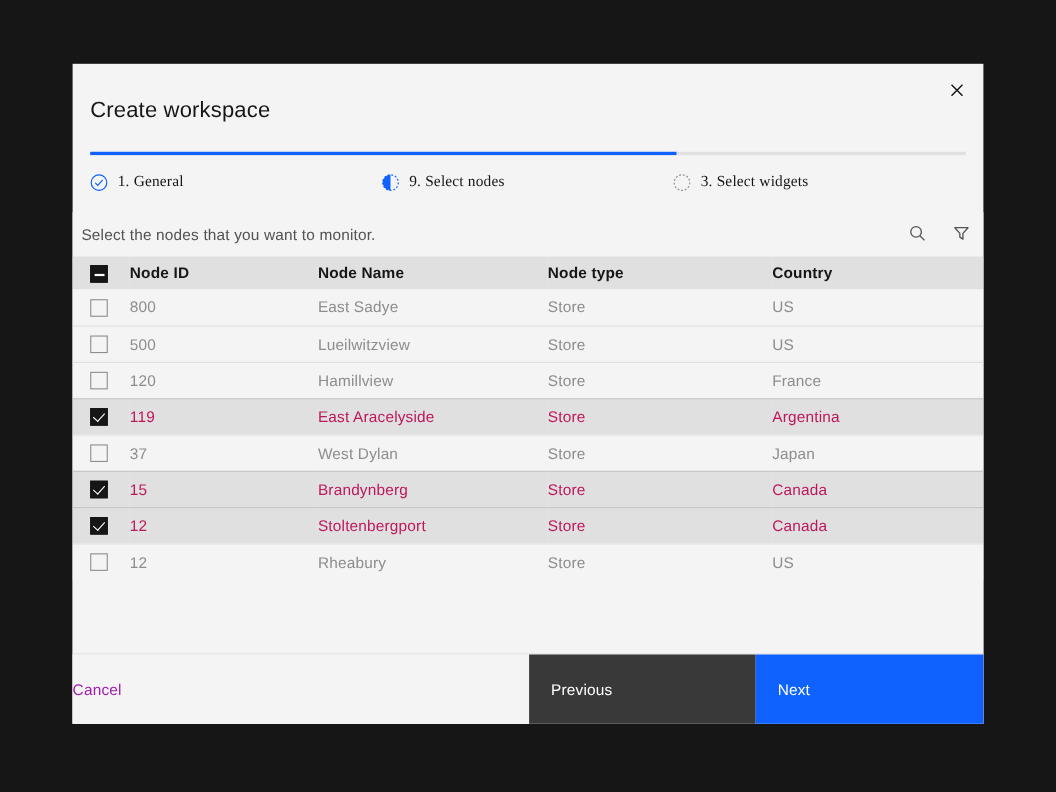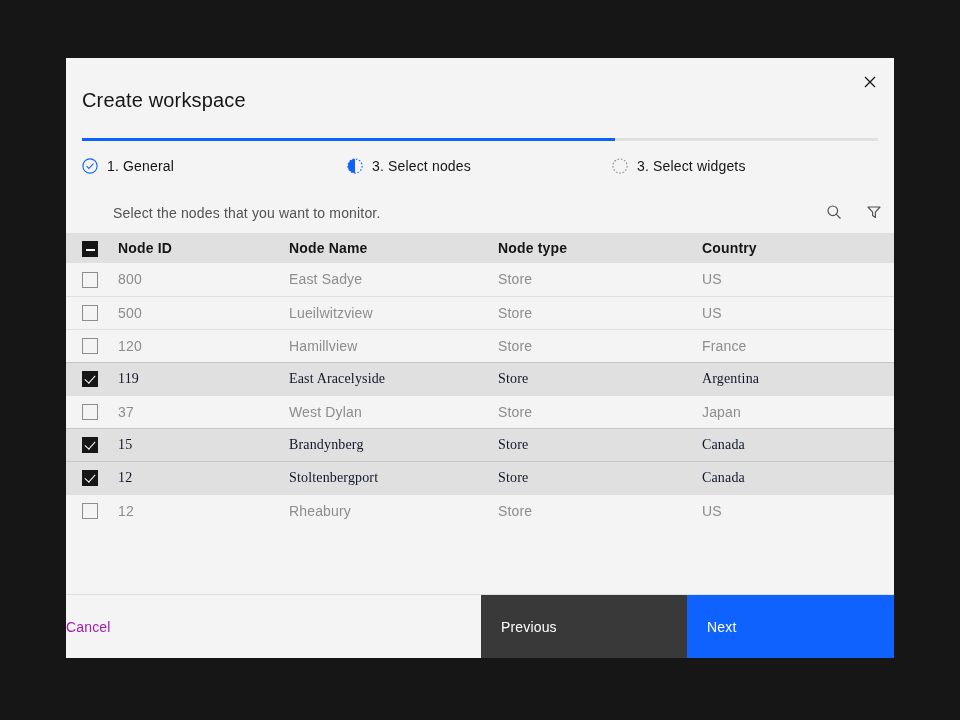--- a/index.html
+++ b/index.html
@@ -49,20 +49,21 @@
     cursor: pointer;
     background: transparent;
     border: none;
   }
   .close-btn svg { display: block; }
 
   
   .progress-wrap {
     padding: 0 16px;
     flex: 0 0 auto;
+    font-family: Liberation Serif, serif;
   }
   .progress-track {
     position: relative;
     height: 3px;
     background: #e0e0e0;
     width: 100%;
   }
   .progress-fill {
     position: absolute;
     left: 0; top: 0; height: 3px;
@@ -90,23 +91,22 @@
     color: #161616;
   }
   .step-icon { width: 16px; height: 16px; display: block; flex: 0 0 16px; }
 
   
   .toolbar {
     display: flex;
     align-items: center;
     height: 40px;
     flex: 0 0 40px;
-    padding-left: 28px;
-    background: #f4f4f4;
-    margin-left: 19px;
+    padding-left: 8px;
+    background: #f4f4f4;
   }
   .toolbar-text {
     font-size: 14px;
     color: #525252;
     letter-spacing: 0.16px;
     flex: 1 1 auto;
   }
   .toolbar-actions { display: flex; }
   .icon-btn {
     width: 40px; height: 40px;
@@ -157,21 +157,21 @@
   }
   tbody tr:first-child { border-top: none; }
   tbody tr.selected {
     background: #e0e0e0;
     border-top: 1px solid #c6c6c6;
   }
   tbody td {
     color: #8d8d8d;
     height: 33px;
   }
-  tbody tr.selected td { color: #0f172a; font-family: Liberation Serif, serif; }
+  tbody tr.selected td { color: #be185d; }
   tbody td.cell-check { padding-left: 16px; }
 
   
   .cb {
     width: 16px; height: 16px;
     border: 1px solid #8d8d8d;
     background: transparent;
     display: inline-block;
     position: relative;
     cursor: pointer;
@@ -270,21 +270,21 @@
           <span class="step-label">1. General</span>
         </div>
 
         <div class="step">
           <span class="step-icon">
             <svg width="16" height="16" viewBox="0 0 16 16" aria-hidden="true">
               <circle cx="8" cy="8" r="7.1" fill="none" stroke="#0f62fe" stroke-width="1.1" stroke-dasharray="1.7 1.7"></circle>
               <path d="M8 0.9 A7.1 7.1 0 0 0 8 15.1 Z" fill="#0f62fe"></path>
             </svg>
           </span>
-          <span class="step-label">3. Select nodes</span>
+          <span class="step-label">9. Select nodes</span>
         </div>
 
         <div class="step">
           <span class="step-icon">
             <svg width="16" height="16" viewBox="0 0 16 16" aria-hidden="true">
               <circle cx="8" cy="8" r="7.1" fill="none" stroke="#8d8d8d" stroke-width="1.1" stroke-dasharray="1.7 1.7"></circle>
             </svg>
           </span>
           <span class="step-label">3. Select widgets</span>
         </div>

